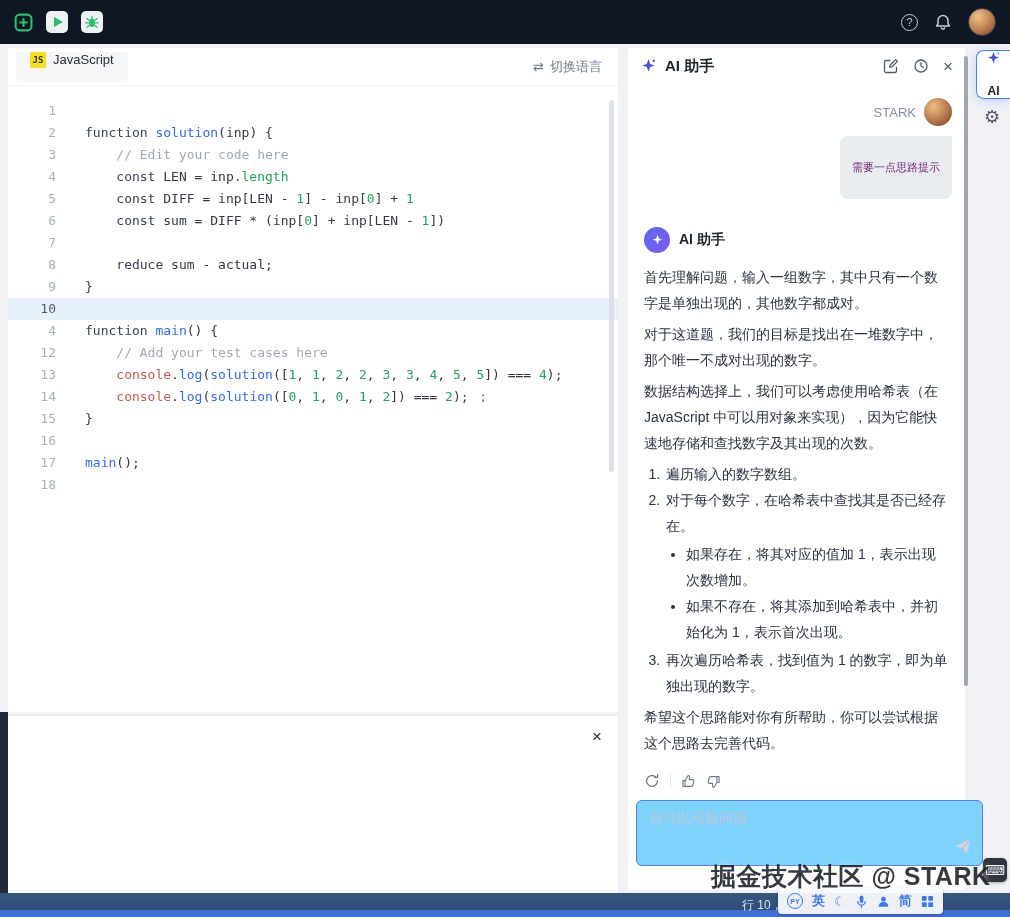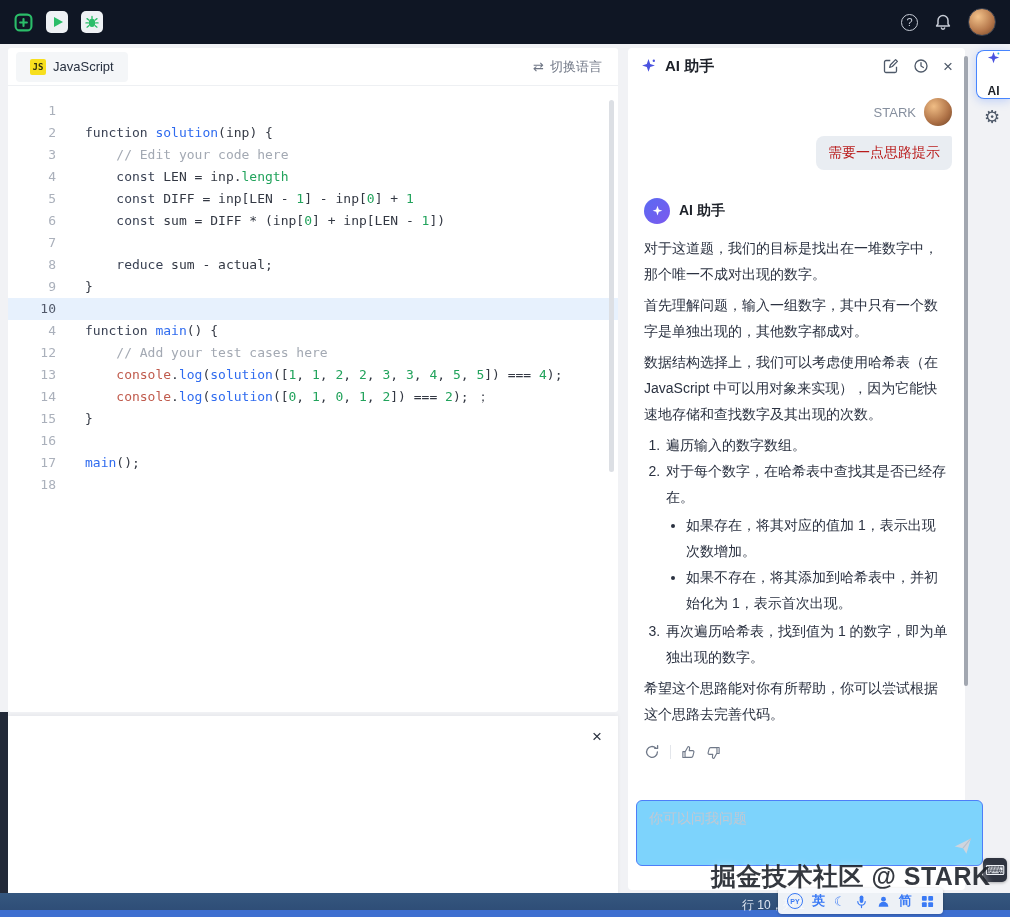--- a/index.html
+++ b/index.html
@@ -19,21 +19,21 @@
   .help-circle { width:17px; height:17px; border:1.5px solid #c7ccd6; border-radius:50%;
     color:#c7ccd6; font-size:11px; display:flex; align-items:center; justify-content:center; }
   .tb-avatar { width:28px; height:28px; border-radius:50%;
     background:radial-gradient(circle at 35% 30%, #f2c28a, #b4764a 60%, #6e4426 100%);
     border:1px solid #3a4150; }
   
   .editor { position:absolute; left:8px; top:48px; width:610px; height:664px;
     background:#fff; border-radius:3px; overflow:hidden; }
   .editor-header { height:38px; border-bottom:1px solid #eef0f3; display:flex; align-items:center; }
   .lang-tab { margin-left:8px; height:30px; padding:0 14px; background:#f4f6f8;
-    border-radius:4px; display:flex; align-items:center; gap:7px; cursor:pointer; }
+    border-radius:4px; display:flex; align-items:flex-start; gap:7px; cursor:pointer; }
   .js-badge { width:16px; height:16px; background:#f7df1e; color:#34330e;
     font:700 9px "DejaVu Sans Mono",monospace; display:flex; align-items:center;
     justify-content:center; border-radius:2px; }
   .lang-label { font-size:13px; color:#27303f; }
   .switch-lang { margin-left:auto; margin-right:16px; display:flex; gap:6px;
     color:#6f7685; font-size:13px; align-items:center; cursor:pointer; }
   .code-lines { padding-top:14px; font-family:"DejaVu Sans Mono",monospace; font-size:13px; }
   .code-line { display:flex; height:22px; line-height:22px; }
   .code-line.active { background:#e7f1fd;flex-direction:column; }
   .gutter { width:48px; flex:none; text-align:right; color:#aab0bb; }
@@ -60,22 +60,22 @@
   .ai-header { height:36px; display:flex; align-items:center; padding:0 12px; gap:8px; }
   .ai-title { font-weight:bold; font-size:15px; color:#1d2129; }
   .ai-header-actions { margin-left:auto; display:flex; gap:14px; align-items:center; color:#4e5969; }
   .hdr-icon { cursor:pointer; display:flex; align-items:center; }
   .hdr-close { font-size:17px; color:#4e5969; cursor:pointer; line-height:1; }
   .user-row { display:flex; justify-content:flex-end; align-items:center; gap:8px; padding:14px 13px 0 0; }
   .user-name { font-size:13px; color:#868f9e; }
   .user-avatar { width:28px; height:28px; border-radius:50%;
     background:radial-gradient(circle at 35% 30%, #f0bd85, #ad7045 60%, #6a4024 100%); }
   .user-bubble-row { display:flex; justify-content:flex-end; padding:10px 13px 0 0; }
-  .user-bubble { background:#e9edf2; border-radius:8px 2px 8px 8px; padding:8px 12px;
-    font-size:14px; color:#b91c1c; }
+  .user-bubble { background:#e9edf2; border-radius:8px 2px 8px 8px; padding:24px 12px;
+    font-size:11px; color:#701a75; }
   .ai-row { display:flex; align-items:center; gap:9px; padding:28px 0 0 16px; }
   .ai-avatar { width:26px; height:26px; border-radius:50%;
     background:linear-gradient(135deg,#5a6af2,#7c59ee);
     display:flex; align-items:center; justify-content:center; }
   .ai-name { font-size:14px; font-weight:bold; color:#1d2129; }
   .msg-body { padding:6px 16px 0 16px; font-size:14px; line-height:26px; color:#2a3140; }
   .msg-p { margin:5px 0; }
   .msg-ol { margin:5px 0; padding-left:20px; }
   .msg-ol > li { padding-left:2px; }
   .msg-ul { list-style:disc; padding-left:20px; margin:2px 0; }
@@ -274,22 +274,22 @@
 
     <div class="ai-row">
       <span class="ai-avatar">
         <svg width="13" height="13" viewBox="0 0 16 16">
             <path d="M8 1l1.6 4.6L14 7l-4.4 1.4L8 13 6.4 8.4 2 7l4.4-1.4z" fill="#ffffff"></path>
           </svg>
       </span>
       <span class="ai-name">AI 助手</span>
     </div>
     <div class="msg-body">
+        <p class="msg-p">首先理解问题，输入一组数字，其中只有一个数字是单独出现的，其他数字都成对。</p>
         <p class="msg-p">对于这道题，我们的目标是找出在一堆数字中，那个唯一不成对出现的数字。</p>
-        <p class="msg-p">首先理解问题，输入一组数字，其中只有一个数字是单独出现的，其他数字都成对。</p>
         <p class="msg-p">数据结构选择上，我们可以考虑使用哈希表（在 JavaScript 中可以用对象来实现），因为它能快速地存储和查找数字及其出现的次数。</p>
         <ol class="msg-ol">
           <li>遍历输入的数字数组。</li>
           <li>对于每个数字，在哈希表中查找其是否已经存在。<ul class="msg-ul">
               <li>如果存在，将其对应的值加 1，表示出现次数增加。</li>
               <li>如果不存在，将其添加到哈希表中，并初始化为 1，表示首次出现。</li>
             </ul></li>
           <li>再次遍历哈希表，找到值为 1 的数字，即为单独出现的数字。</li>
         </ol>
         <p class="msg-p">希望这个思路能对你有所帮助，你可以尝试根据这个思路去完善代码。</p>

